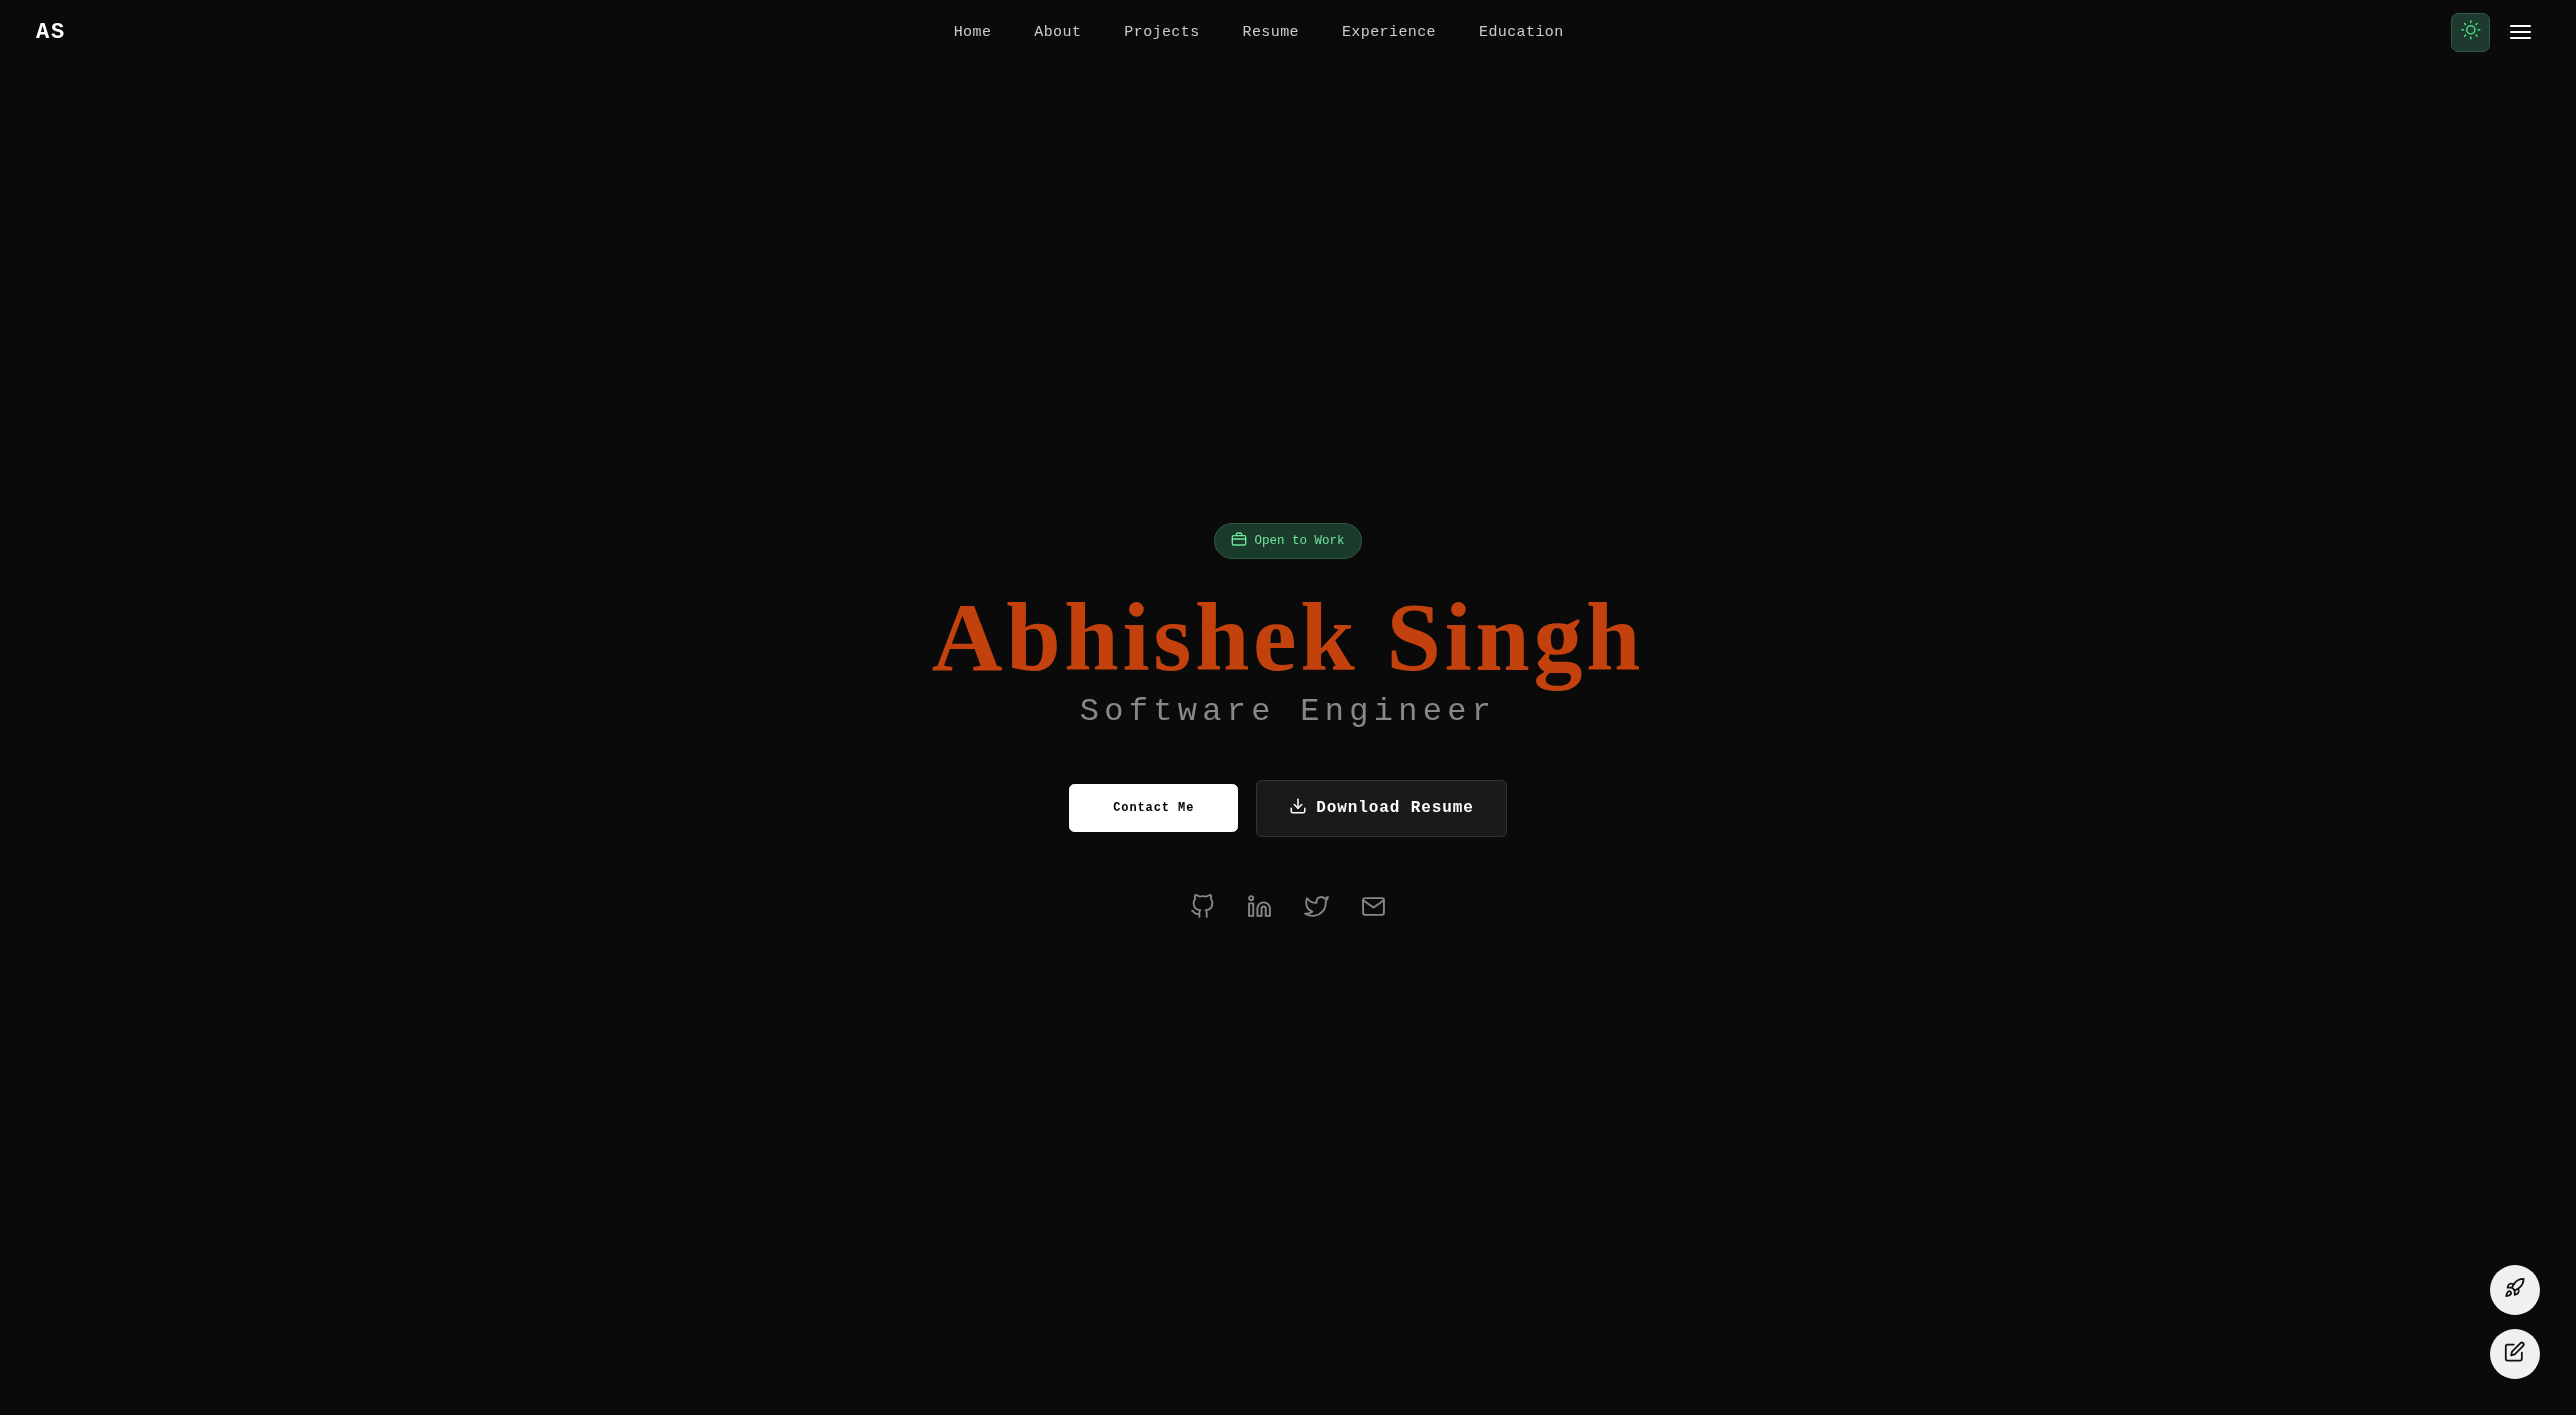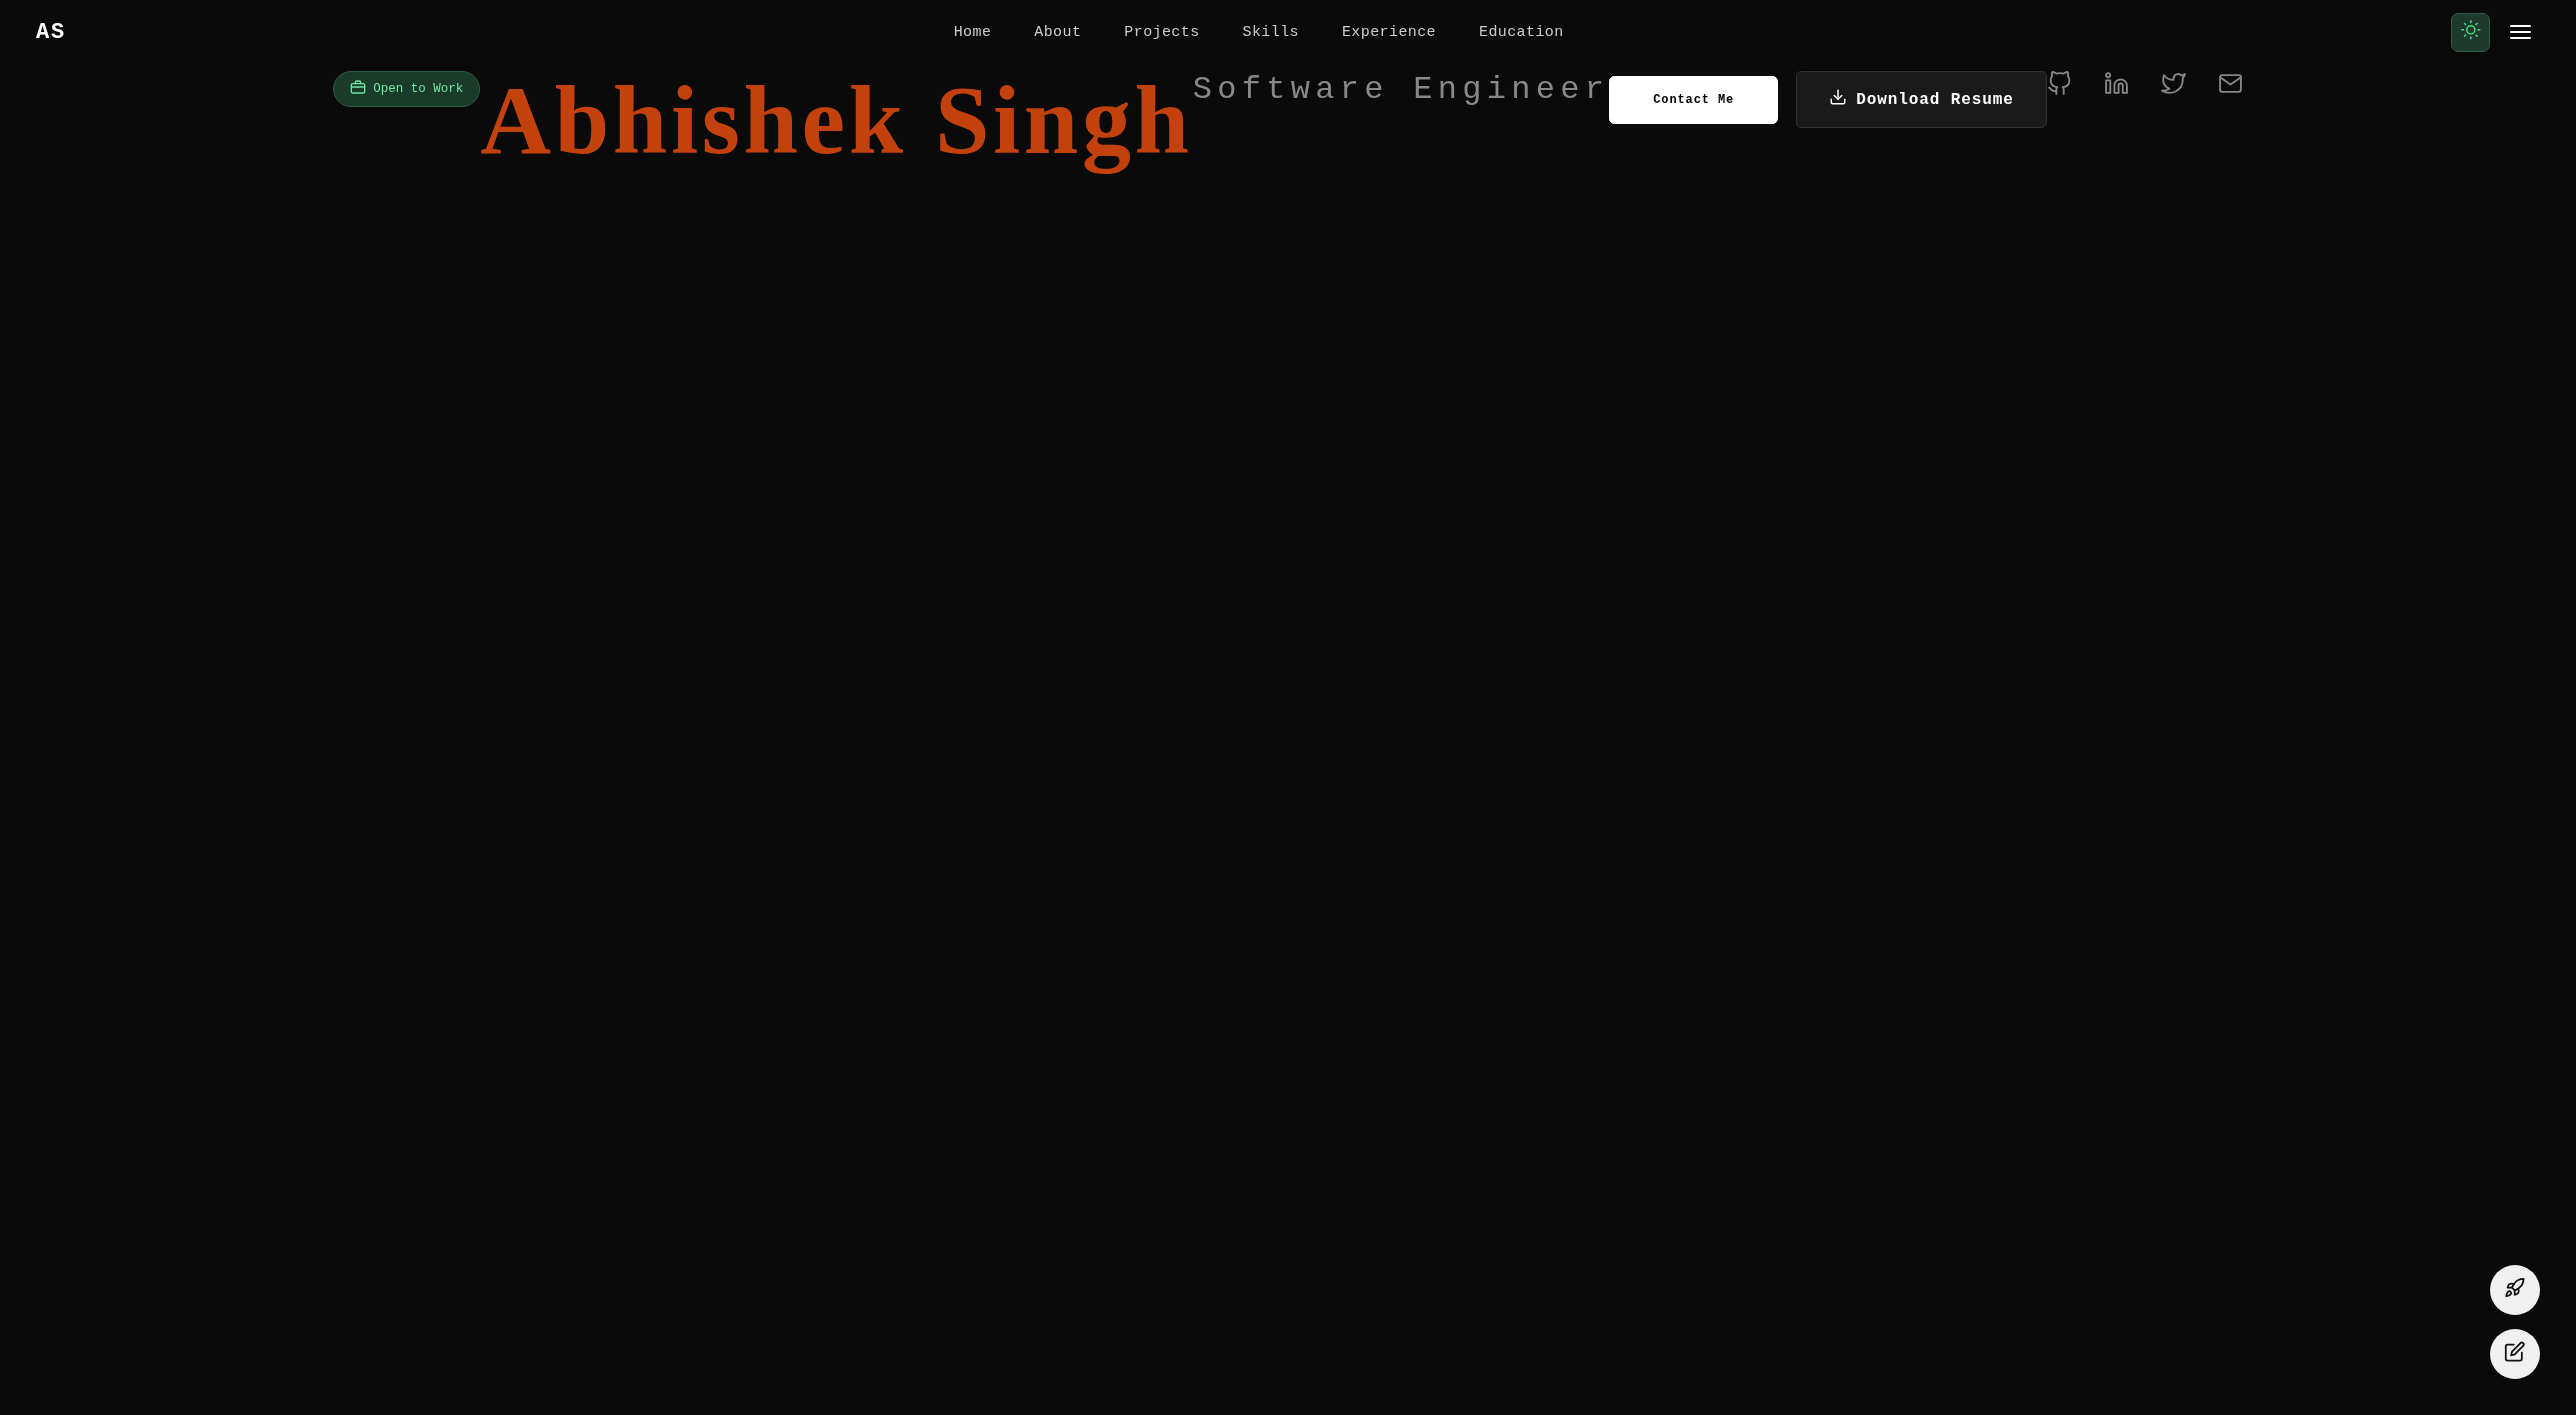--- a/index.html
+++ b/index.html
@@ -91,21 +91,22 @@
       display: block;
       width: 21.4px;
       height: 1.8px;
       background-color: #ffffff;
       border-radius: 1.8px;
     }
 
     
     .hero {
       display: flex;
-      align-items: flex-start;
+      flex-direction: column;
+      align-items: center;
       justify-content: center;
       min-height: 100vh;
       text-align: center;
       padding: 71px 18px 36px;
     }
 
     .open-to-work-badge {
       display: inline-flex;
       align-items: center;
       gap: 7.1px;
@@ -260,21 +261,21 @@
     <li>
       <a href="#home">Home</a>
     </li>
     <li>
       <a href="#about">About</a>
     </li>
     <li>
       <a href="#projects">Projects</a>
     </li>
     <li>
-      <a href="#skills">Skills</a>
+      <a href="#skills">Resume</a>
     </li>
     <li>
       <a href="#experience">Experience</a>
     </li>
     <li>
       <a href="#education">Education</a>
     </li>
   </ul>
 
   <div class="nav-actions">

